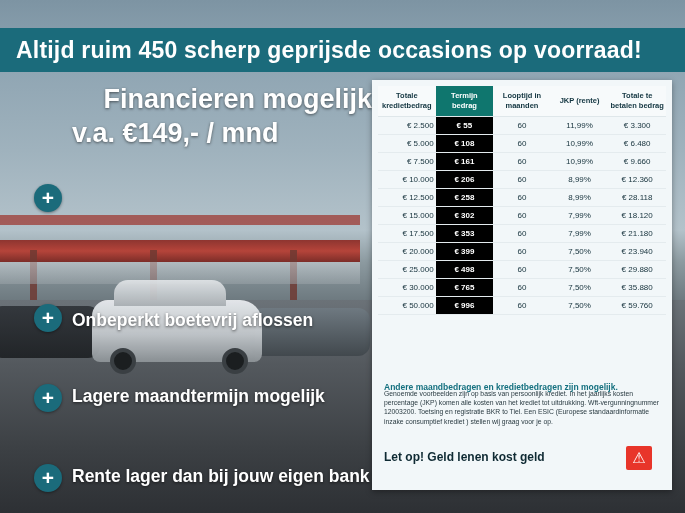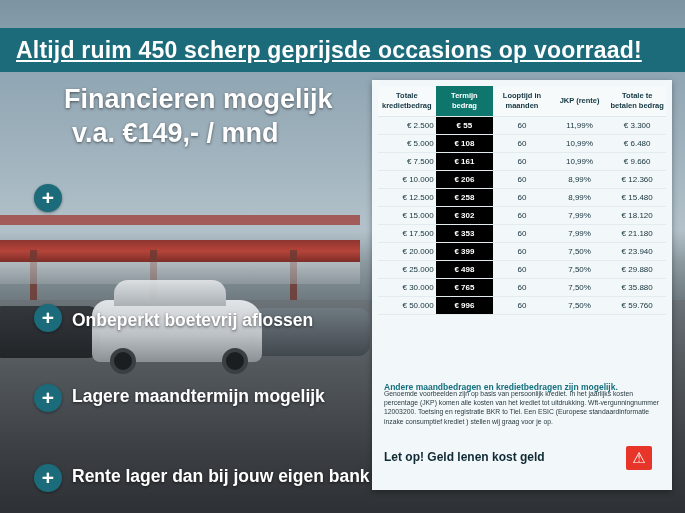--- a/index.html
+++ b/index.html
@@ -130,40 +130,40 @@
     display: flex;
     align-items: center;
   }
   .headline-text {
     color: #ffffff;
     font-size: 23px;
     font-weight: bold;
     letter-spacing: .2px;
     padding-left: 16px;
     white-space: nowrap;
-    text-decoration: underline;
   }
 
   
   .left-col {
     position: absolute;
     left: 0;
     top: 78px;
     width: 372px;
   }
   .fin-title {
     position: absolute;
-    left: 64px;
+    left: 72px;
     top: 4px;
     width: 300px;
     color: #ffffff;
     font-size: 27px;
     font-weight: bold;
     text-shadow: 0 1px 3px rgba(0,0,0,.55);
     line-height: 34px;
+    text-align: right;
   }
   .fin-sub {
     position: absolute;
     left: 72px;
     top: 40px;
     width: 300px;
     color: #ffffff;
     font-size: 27px;
     font-weight: bold;
     text-shadow: 0 1px 3px rgba(0,0,0,.55);
@@ -363,21 +363,21 @@
           <td class="hl">€ 206</td>
           <td class="">60</td>
           <td class="">8,99%</td>
           <td class="">€ 12.360</td>
         </tr>
         <tr>
           <td class="col0">€ 12.500</td>
           <td class="hl">€ 258</td>
           <td class="">60</td>
           <td class="">8,99%</td>
-          <td class="">€ 15.480</td>
+          <td class="">€ 28.118</td>
         </tr>
         <tr>
           <td class="col0">€ 15.000</td>
           <td class="hl">€ 302</td>
           <td class="">60</td>
           <td class="">7,99%</td>
           <td class="">€ 18.120</td>
         </tr>
         <tr>
           <td class="col0">€ 17.500</td>

